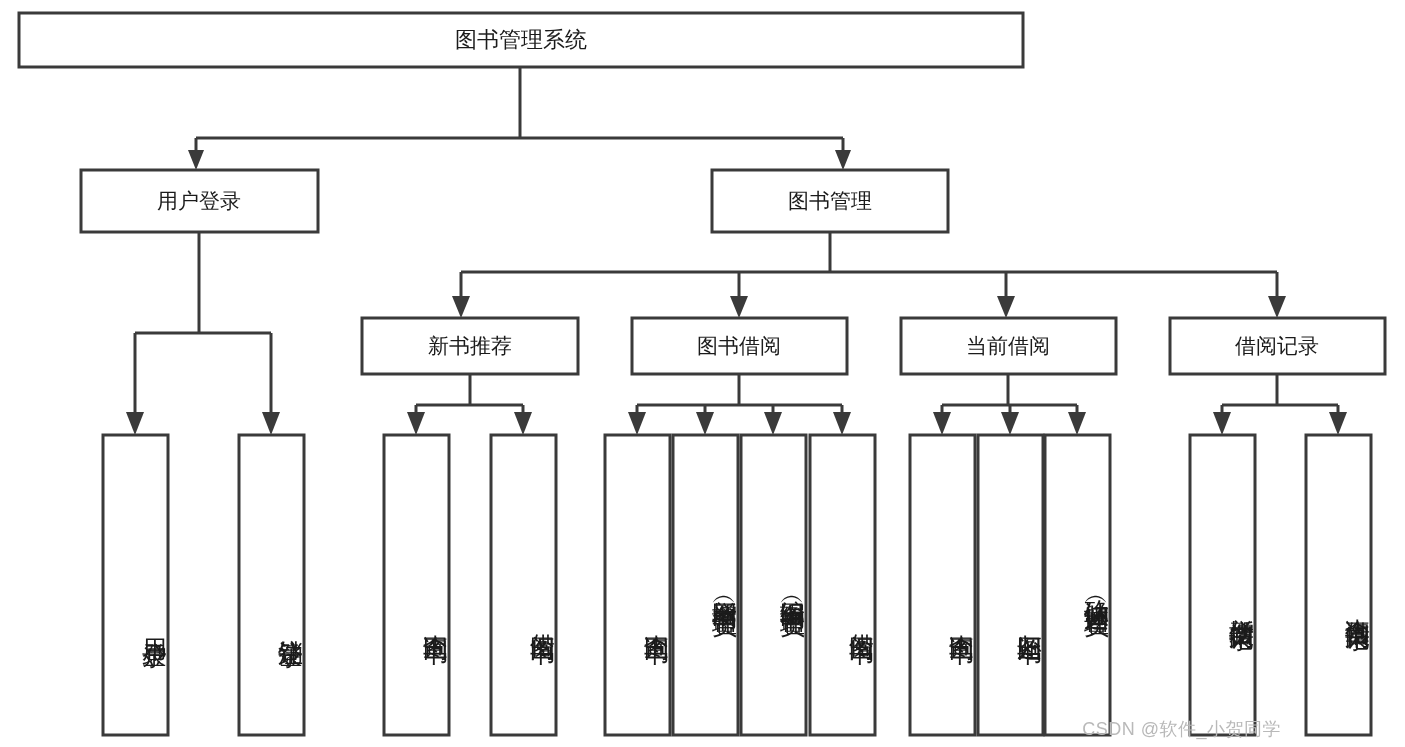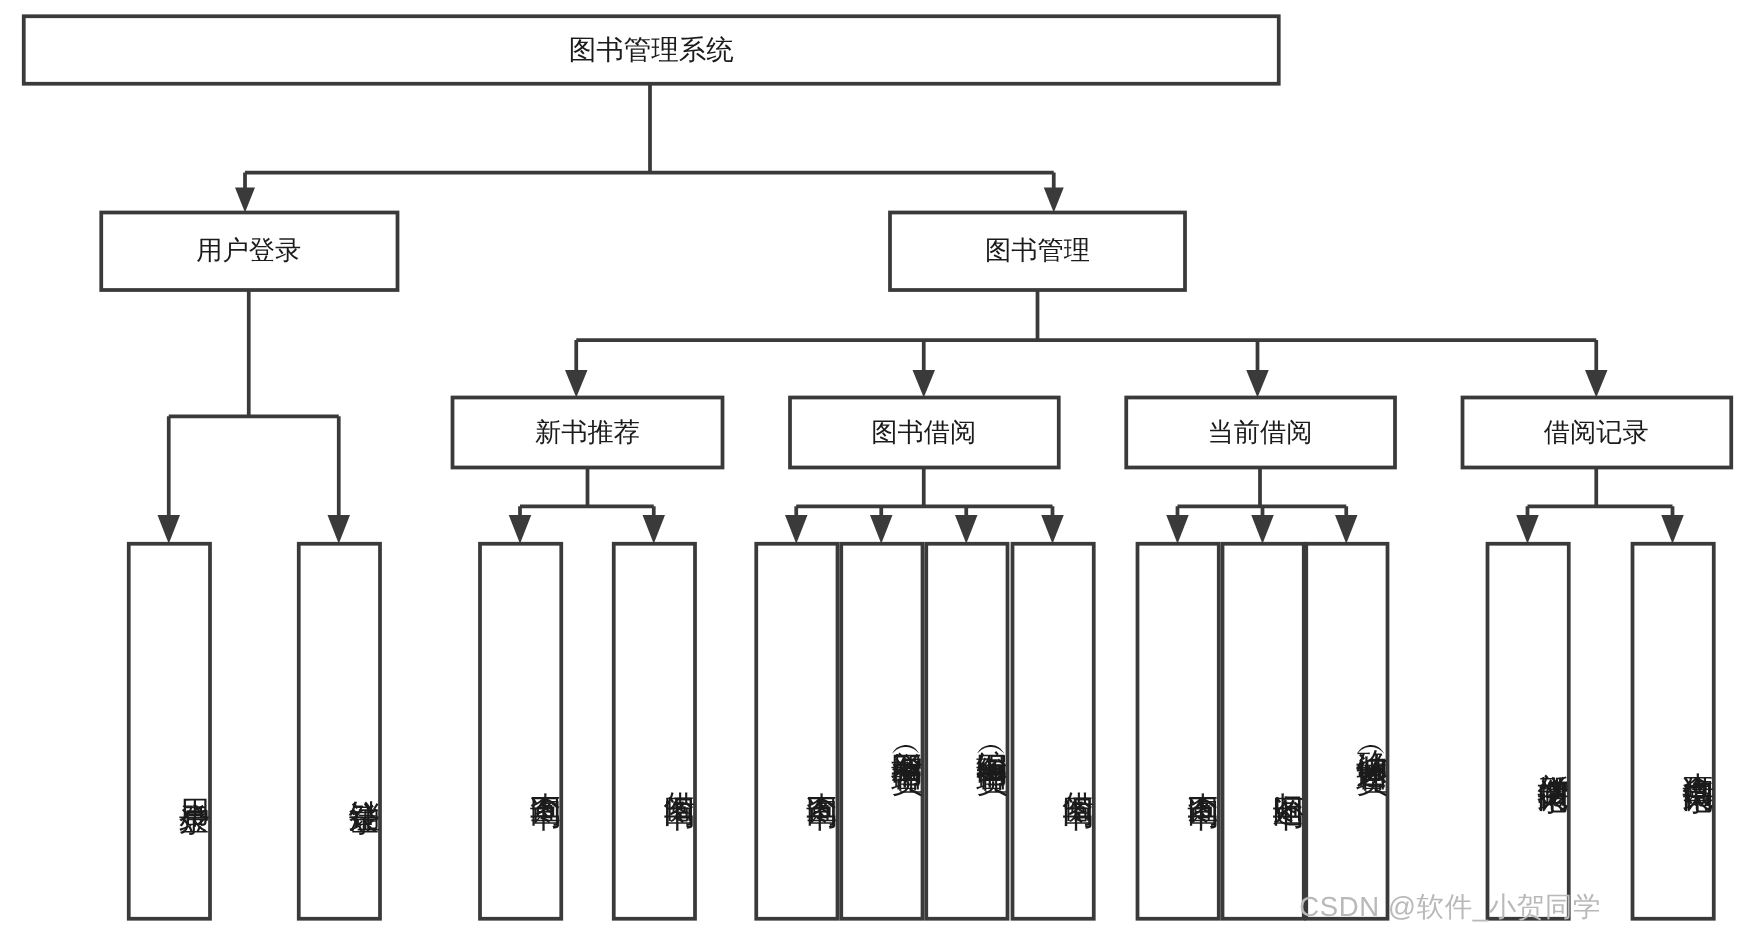--- a/index.html
+++ b/index.html
@@ -68,21 +68,21 @@
     align-items: flex-start;
     justify-content: center;
     white-space: nowrap;
     pointer-events: none;
   }
   .watermark {
     position: absolute;
     right: 14px;
     bottom: 6px;
     font-family: "Liberation Sans", "DejaVu Sans", sans-serif;
-    font-size: 22px;
+    font-size: 18px;
     color: #b9b9b9;
     letter-spacing: 0.5px;
     white-space: nowrap;
   }
 </style>
 </head>
 <body>
 
 <div id="diagram-root">
 

